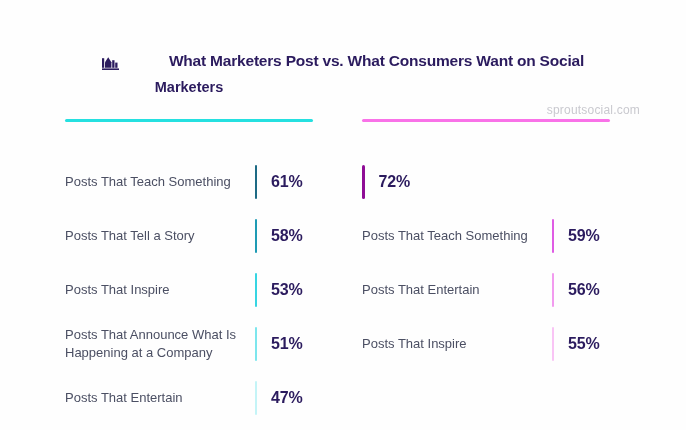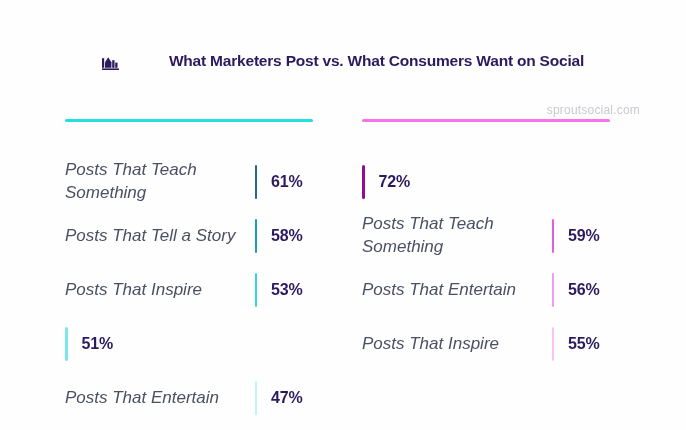--- a/index.html
+++ b/index.html
@@ -90,25 +90,24 @@
   .column.left  { left: 65px; }
   .column.right { left: 362px; }
 
   .row {
     height: 54px;
     display: flex;
     align-items: center;
   }
   .row-label {
     flex: 1 1 auto;
-    font-size: 17px;
+    font-size: 13px;
     color: #4b4f63;
     line-height: 1.35;
     padding-right: 8px;
-    font-style: italic;
   }
   .row-bar {
     flex: 0 0 auto;
     width: 2.5px;
     height: 34px;
     border-radius: 2px;
     margin-right: 14px;
   }
   .row-value {
     flex: 0 0 auto;
@@ -130,20 +129,21 @@
         <path d="M0 13.4h17v1.6H0z" fill="#2b1b5e"></path>
         <path d="M0 3.2h2.2v9.6H0z" fill="#2b1b5e"></path>
         <path d="M3 7.2 L6.2 2.2 L9.4 7.2 L9.4 12.8 L3 12.8 Z" fill="#2b1b5e"></path>
         <path d="M10.2 5.2h2.3v7.6h-2.3z" fill="#2b1b5e"></path>
         <path d="M13.2 7.6h2.3v5.2h-2.3z" fill="#2b1b5e"></path>
       </svg>
     </span>
     <span class="title-text">What Marketers Post vs. What Consumers Want on Social</span>
   </div>
 
+  <div class="col-head left">Marketers</div>
 
   <div class="watermark">sproutsocial.com</div>
 
   <div class="rule left" style="background: rgb(37, 224, 224);"></div>
   <div class="rule right" style="background: rgb(249, 114, 232);"></div>
 
   <div class="column left">
     <div class="row">
       <div class="row-label">Posts That Teach Something</div>
       <div class="row-bar" style="background: rgb(29, 106, 132);"></div>
@@ -153,20 +153,21 @@
       <div class="row-label">Posts That Tell a Story</div>
       <div class="row-bar" style="background: rgb(30, 155, 180);"></div>
       <div class="row-value">58%</div>
     </div>
     <div class="row">
       <div class="row-label">Posts That Inspire</div>
       <div class="row-bar" style="background: rgb(55, 213, 226);"></div>
       <div class="row-value">53%</div>
     </div>
     <div class="row">
+      <div class="row-label">Posts That Announce What Is Happening at a Company</div>
       <div class="row-bar" style="background: rgb(124, 230, 237);"></div>
       <div class="row-value">51%</div>
     </div>
     <div class="row">
       <div class="row-label">Posts That Entertain</div>
       <div class="row-bar" style="background: rgb(196, 244, 247);"></div>
       <div class="row-value">47%</div>
     </div>
   </div>
 

